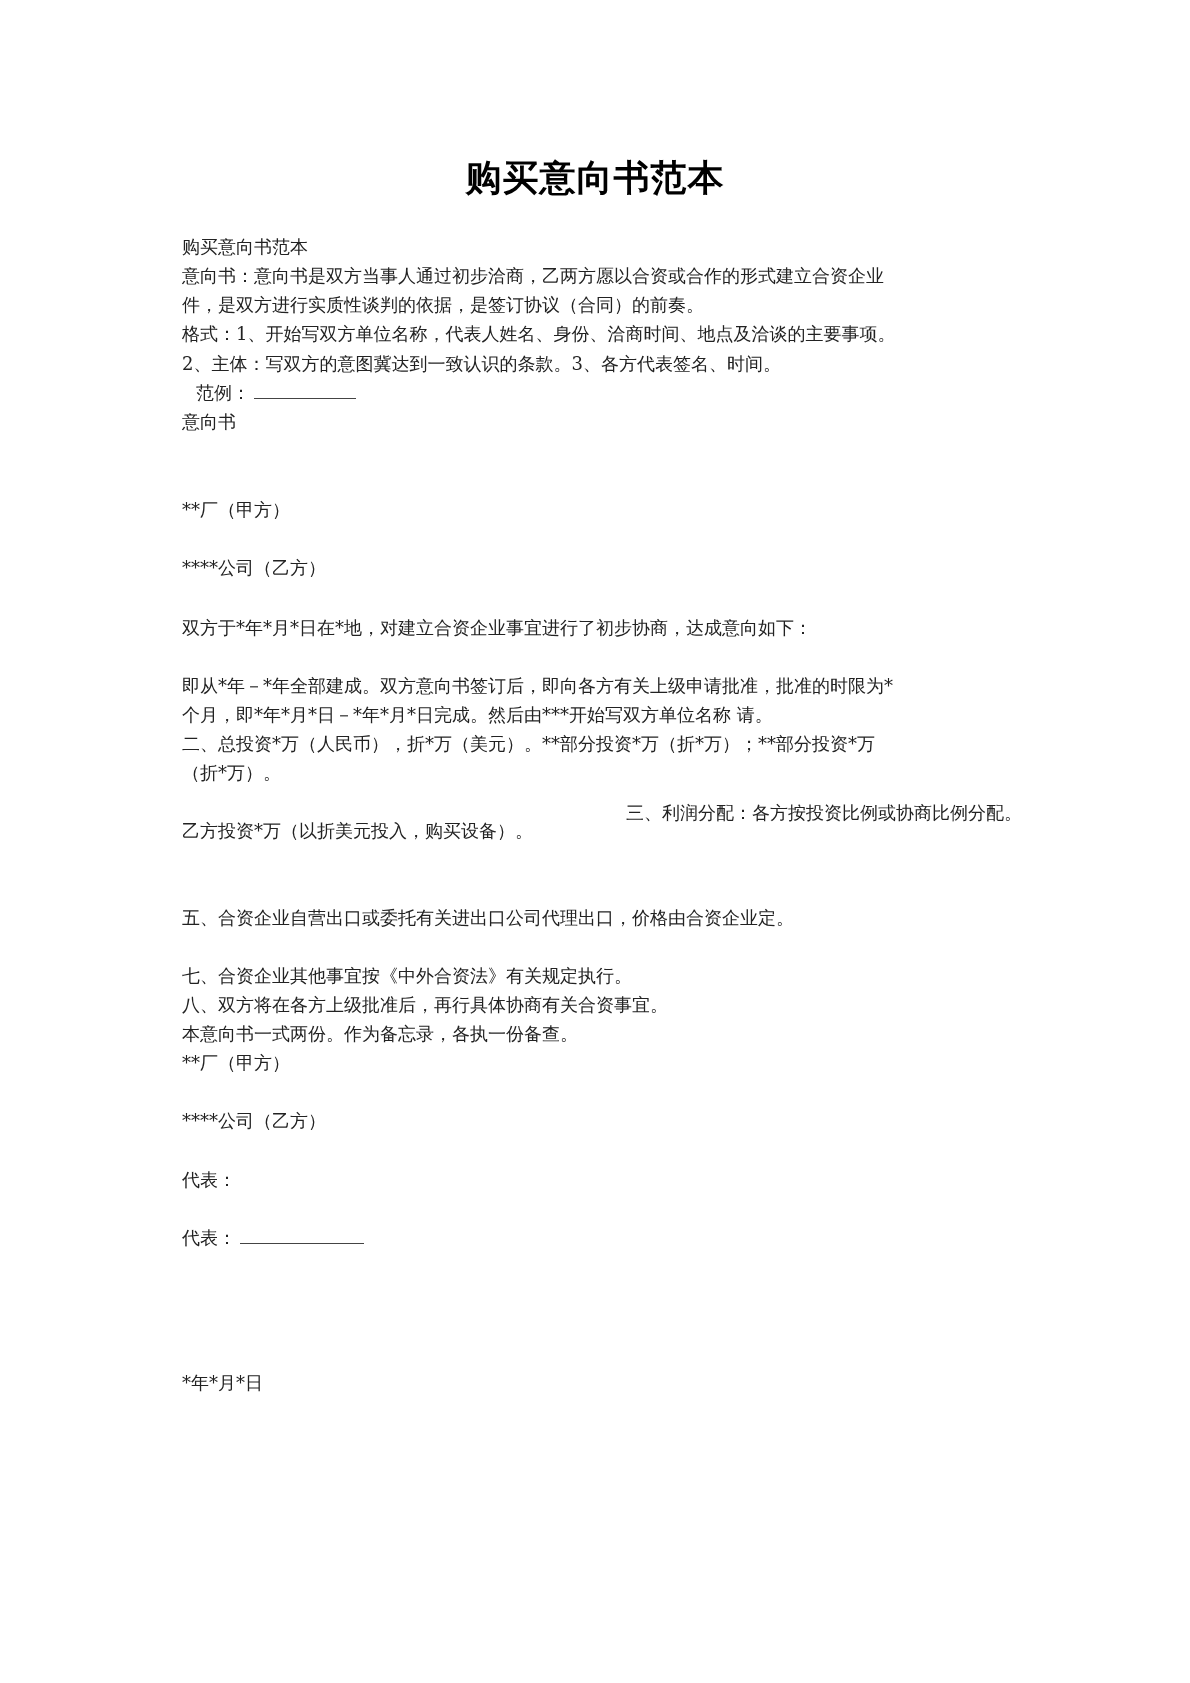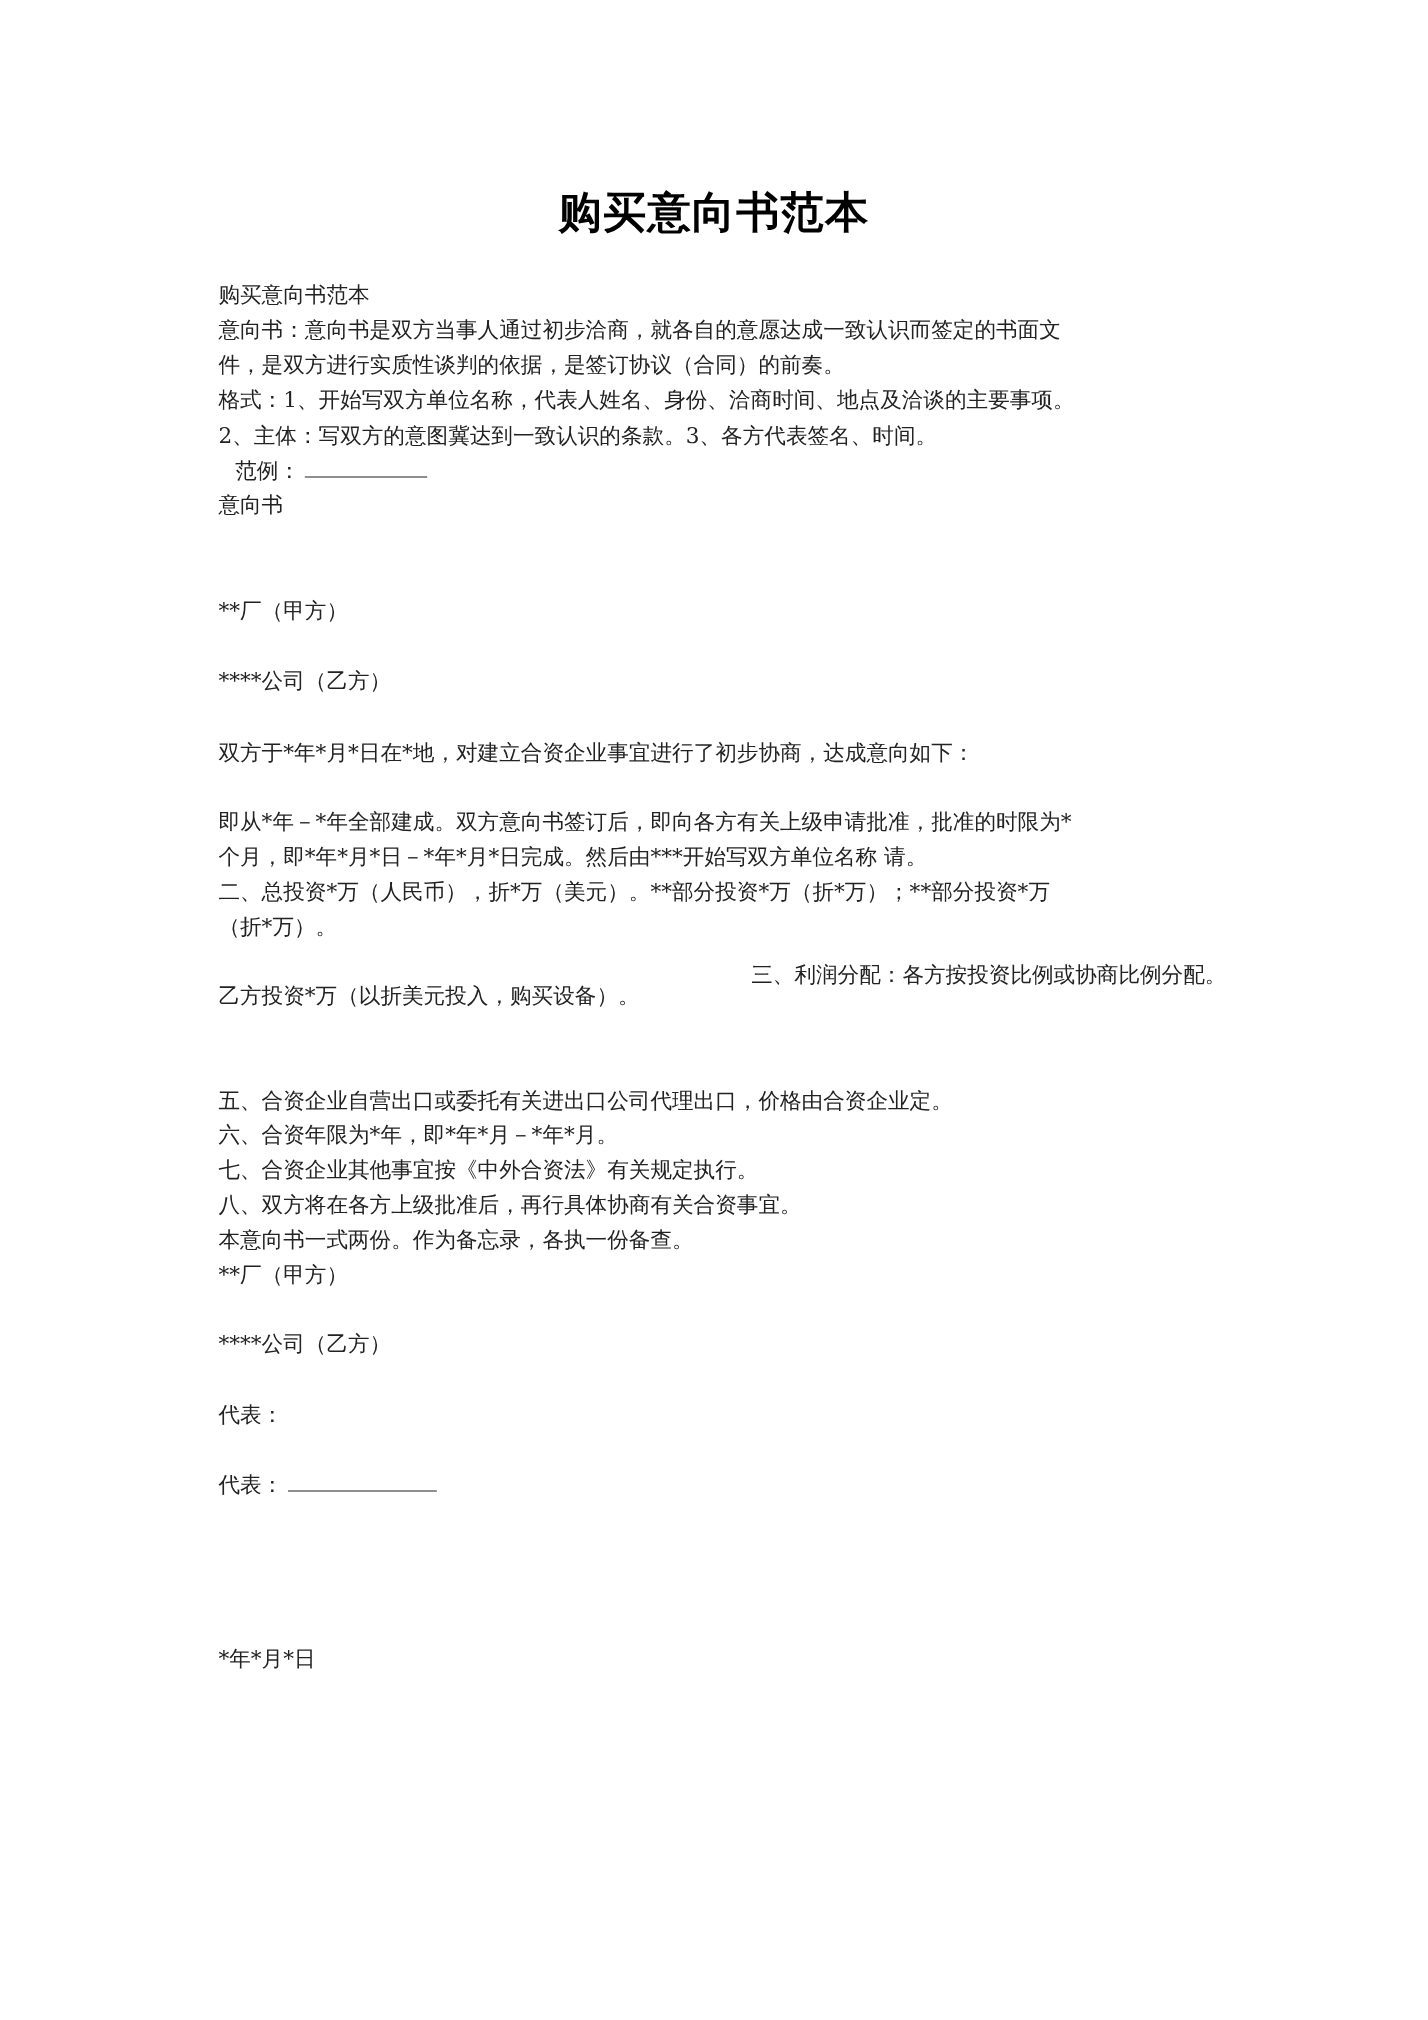--- a/index.html
+++ b/index.html
@@ -53,41 +53,40 @@
     }
   </style>
 </head>
 <body>
 
 <div class="page">
 
   <div class="title">购买意向书范本</div>
 
   <div class="line" style="top:234px;">购买意向书范本</div>
-  <div class="line" style="top:263px;">意向书：意向书是双方当事人通过初步洽商，就各自的意愿达成一致认识而签定的书面文</div>
+  <div class="line" style="top:263px;">意向书：意向书是双方当事人通过初步洽商，乙两方愿以合资或合作的形式建立合资企业</div>
   <div class="line" style="top:292px;">件，是双方进行实质性谈判的依据，是签订协议（合同）的前奏。</div>
   <div class="line" style="top:321px;">格式：1、开始写双方单位名称，代表人姓名、身份、洽商时间、地点及洽谈的主要事项。</div>
   <div class="line" style="top:351px;">2、主体：写双方的意图冀达到一致认识的条款。3、各方代表签名、时间。</div>
   <div class="line" style="top:380px;margin-left:14px;">
     <span>范例：</span><span class="blank" style="width:102px;"></span>
   </div>
   <div class="line" style="top:409px;">意向书</div>
 
   <div class="line" style="top:497px;">**厂（甲方）</div>
   <div class="line" style="top:555px;">****公司（乙方）</div>
 
   <div class="line" style="top:615px;">双方于*年*月*日在*地，对建立合资企业事宜进行了初步协商，达成意向如下：</div>
   <div class="line" style="top:673px;">即从*年－*年全部建成。双方意向书签订后，即向各方有关上级申请批准，批准的时限为*</div>
   <div class="line" style="top:702px;">个月，即*年*月*日－*年*月*日完成。然后由***开始写双方单位名称 请。</div>
   <div class="line" style="top:731px;">二、总投资*万（人民币），折*万（美元）。**部分投资*万（折*万）；**部分投资*万</div>
   <div class="line" style="top:760px;">（折*万）。</div>
   <div class="line" style="top:818px;">乙方投资*万（以折美元投入，购买设备）。</div>
   <div class="line" style="top:800px;text-align:right;">三、利润分配：各方按投资比例或协商比例分配。</div>
   <div class="line" style="top:905px;">五、合资企业自营出口或委托有关进出口公司代理出口，价格由合资企业定。</div>
-  <div class="line" style="top:934px;">六、合资年限为*年，即*年*月－*年*月。</div>
   <div class="line" style="top:963px;">七、合资企业其他事宜按《中外合资法》有关规定执行。</div>
   <div class="line" style="top:992px;">八、双方将在各方上级批准后，再行具体协商有关合资事宜。</div>
   <div class="line" style="top:1021px;">本意向书一式两份。作为备忘录，各执一份备查。</div>
 
   <div class="line" style="top:1050px;">**厂（甲方）</div>
   <div class="line" style="top:1108px;">****公司（乙方）</div>
   <div class="line" style="top:1167px;">代表：</div>
   <div class="line" style="top:1225px;">
     <span>代表：</span><span class="blank" style="width:124px;"></span>
   </div>

